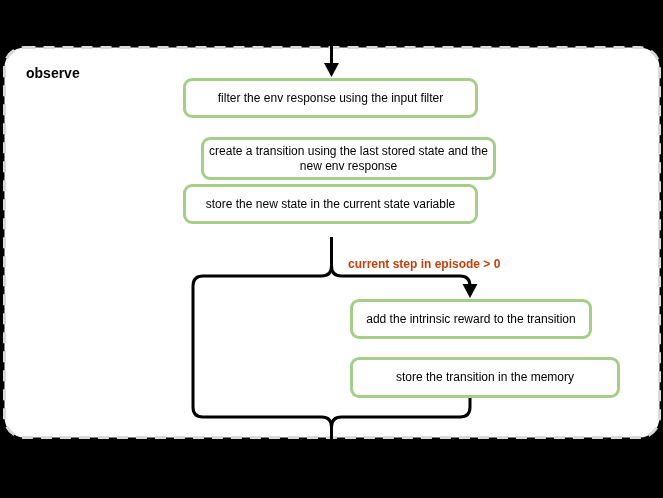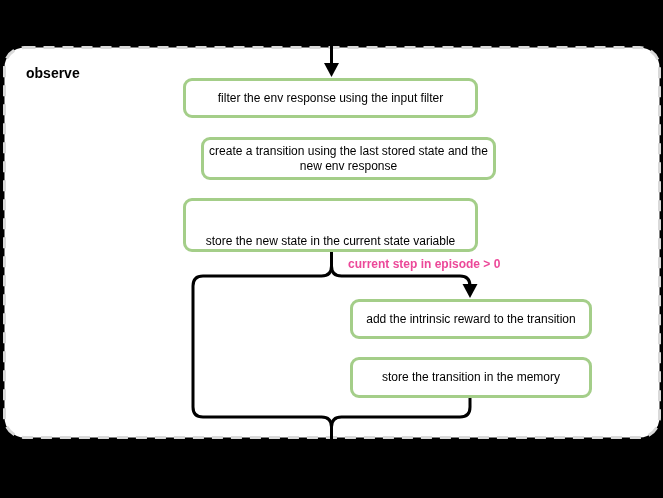--- a/index.html
+++ b/index.html
@@ -34,29 +34,29 @@
     justify-content: center;
     text-align: center;
     font-size: 12px;
     line-height: 1.25;
     color: #000;
     padding: 0 4px;
   }
   .node span { white-space: pre-line; }
   #node-0 { left: 183px; top: 78px;  width: 295px; height: 40px; }
   #node-1 { left: 201px; top: 137px; width: 295px; height: 43px; }
-  #node-2 { left: 183px; top: 198px; width: 295px; height: 54px; align-items: flex-end; }
+  #node-2 { left: 183px; top: 184px; width: 295px; height: 40px; }
   #node-3 { left: 350px; top: 299px; width: 242px; height: 40px; text-align: right; }
-  #node-4 { left: 350px; top: 357px; width: 242px; height: 41px; }
+  #node-4 { left: 350px; top: 357px; width: 270px; height: 41px; }
   .condition-label {
     position: absolute;
     left: 348px; top: 257px;
     font-size: 12px;
     font-weight: bold;
-    color: #ec4899;
+    color: #c2410c;
   }
 </style>
 </head>
 <body>
 
 <div id="scene">
 
   <svg id="wires" viewBox="0 0 663 498" xmlns="http://www.w3.org/2000/svg">
 
     <rect x="4.5" y="47.5" width="655" height="390" rx="20" fill="#ffffff" stroke="#d9d9d9" stroke-width="3" stroke-dasharray="11 8"></rect>

